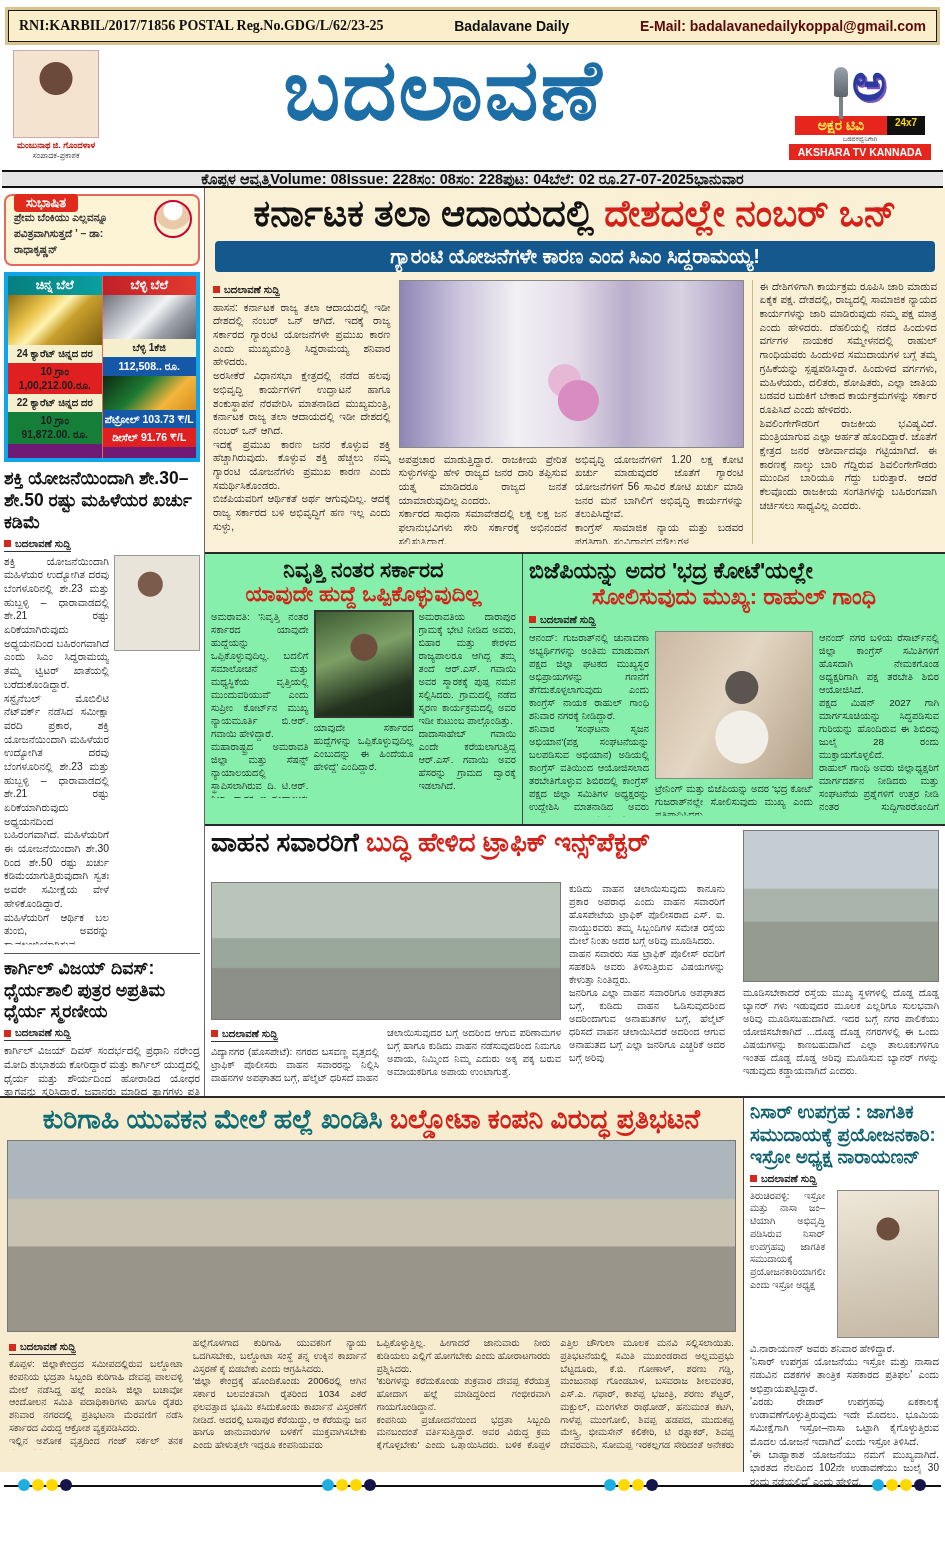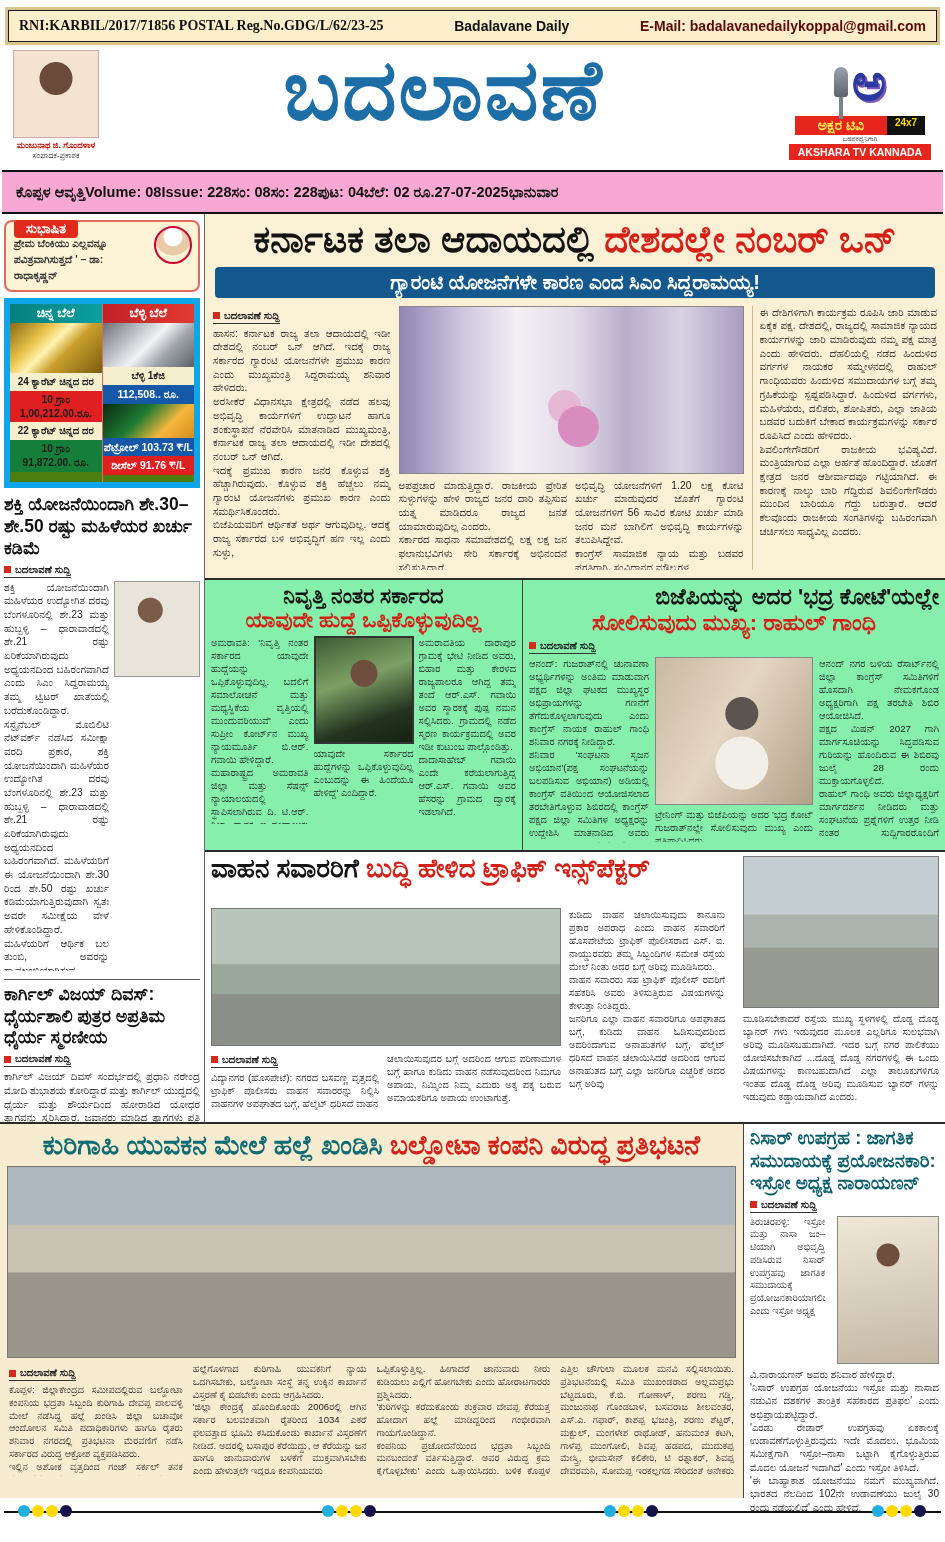--- a/index.html
+++ b/index.html
@@ -32,37 +32,37 @@
   .mic { width:14px; height:30px; background:linear-gradient(180deg,#9aa2ad,#5c646e); border-radius:7px 7px 3px 3px; position:relative; }
   .mic:after { content:""; position:absolute; left:5px; top:30px; width:4px; height:22px; background:#7a828c; }
   .logoletter { font-size:52px; font-weight:bold; color:#2b3a9e; text-shadow:2px 2px 0 #7b57b5; }
   .logochip1 { display:flex; margin:0 10px; }
   .logochip1 .k { flex:1; background:#e6261c; color:#ffe84a; font-size:14px; font-weight:bold; padding:1px 2px; }
   .logochip1 .t { width:38px; background:#111; color:#ffd900; font-size:10px; font-weight:bold; padding:1px 2px; }
   .logosub { font-size:6.5px; color:#333; }
   .logochip2 { margin:1px 4px 0; background:#e6261c; color:#fff; font-size:10.5px; font-weight:bold; padding:2px 1px; }
 
   
-  .issuebar { margin:0 2px; background:#f9a8d4; border-top:2px solid #111; border-bottom:2px solid #111;
-              display:flex; align-items:center; justify-content:flex-start; padding:3px 14px; height:44px; }
+  .issuebar { margin:0 2px; background:#e5e5e5; border-top:2px solid #111; border-bottom:2px solid #111;
+              display:flex; align-items:center; justify-content:center; padding:3px 14px; height:18px; }
   .issuebar span { font-size:14.5px; font-weight:bold; color:#111; }
 
   
   .row1 { display:flex; height:908px; }
   .leftrail { width:205px; border-right:1.5px solid #666; padding:2px 4px; background:#fff; }
   .maincol { flex:1; min-width:0; display:flex; flex-direction:column; }
 
   
   .subhash { position:relative; border:2px solid #e4685c; border-radius:8px; background:#fdf4d6; height:72px; margin-top:4px; padding:14px 8px 2px 8px; }
   .subhash .chip { position:absolute; top:-2px; left:8px; background:#e02a1c; color:#fff; font-weight:bold; font-size:13px; padding:1px 12px; border-radius:4px; }
   .subhash .quote { font-size:10.5px; font-weight:bold; color:#333; width:130px; line-height:1.5; }
   .subhash .face { position:absolute; right:6px; top:4px; width:38px; height:38px; border-radius:50%; border:2px solid #c03;
       background: radial-gradient(circle at 50% 26%, #fff 0 9px, #e8c9a8 10px 18px, #fdf4d6 19px 100%); }
 
-  .rates { border:6px solid #0ea5e9; margin-top:6px; height:190px; display:flex; background:#4d7c0f; }
+  .rates { border:4px solid #0ea5e9; margin-top:6px; height:190px; display:flex; background:#701a75; }
   .rates .col { flex:1; display:flex; flex-direction:column; }
   .rates .col + .col { border-left:1.5px solid #e4685c; }
   .rhead { color:#fff; font-weight:bold; font-size:12.5px; text-align:center; padding:2px 0; }
   .rhead.gold { background:linear-gradient(90deg,#067f7f,#0aa0a0); }
   .rhead.silver { background:linear-gradient(90deg,#c02128,#e23a30); }
   .goldimg { height:50px; background:linear-gradient(135deg,#8a6a14 0%,#e9c34a 30%,#fff3b0 45%,#caa02c 60%,#7a5c10 100%); }
   .silverimg { height:44px; background:linear-gradient(135deg,#6d7177 0%,#c9ccd2 35%,#f2f3f5 50%,#9fa4ab 70%,#5d6166 100%); }
   .petrolimg { height:34px; background:linear-gradient(135deg,#0c2a12 0%,#1d7a33 40%,#f4b63c 70%,#d88d1e 100%); }
   .rlabel { font-size:10px; font-weight:bold; text-align:center; color:#222; padding:3px 0; background:#f6efce; flex:0 0 auto; }
   .pricebox { color:#fff; font-weight:bold; font-size:10.5px; text-align:center; padding:2px 0; line-height:1.4; }
@@ -105,21 +105,21 @@
   .retire .h1 { text-align:center; font-size:21px; font-weight:bold; color:#141414; }
   .retire .h2 { text-align:center; font-size:21px; font-weight:bold; color:#d42118; margin-bottom:4px; }
   .retire-body { display:flex; gap:5px; height:188px; overflow:hidden; }
   .retire-body .c { flex:1; }
   .retire-mid { width:100px; flex:0 0 auto; }
   .gavai-photo { width:100px; height:108px; border:2px solid #333;
       background: radial-gradient(circle at 50% 34%, #6e4f3e 0 13px, transparent 14px),
                   linear-gradient(160deg,#3e5d33 0%,#7ca065 40%,#24331f 75%,#152412 100%); }
   .retire .bodytxt, .rahul .bodytxt, .traffic .bodytxt { font-size:9.8px; }
   .rahul { flex:1; padding:4px 6px; min-width:0; }
-  .rahul .h1 { text-align:right; font-size:22px; font-weight:bold; color:#141414; }
+  .rahul .h1 { text-align:left; font-size:22px; font-weight:bold; color:#141414; }
   .rahul .h2 { text-align:center; font-size:22px; font-weight:bold; color:#d42118; margin-bottom:2px; }
   .rahul-body { display:flex; gap:6px; height:186px; overflow:hidden; }
   .rahul-body .c { flex:1; }
   .rahul-mid { width:158px; flex:0 0 auto; }
   .rahul-photo { width:158px; height:148px; border:1px solid #888;
       background: radial-gradient(circle at 55% 38%, #5b5450 0 16px, transparent 17px),
                   radial-gradient(circle at 55% 72%, #f2efe9 0 26px, transparent 27px),
                   linear-gradient(120deg,#cbb9a2 0%,#e3d6c2 45%,#b3a188 100%); }
 
   

